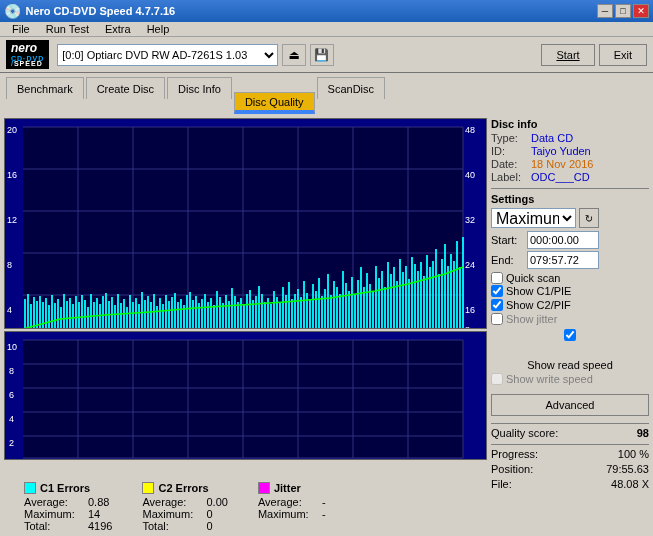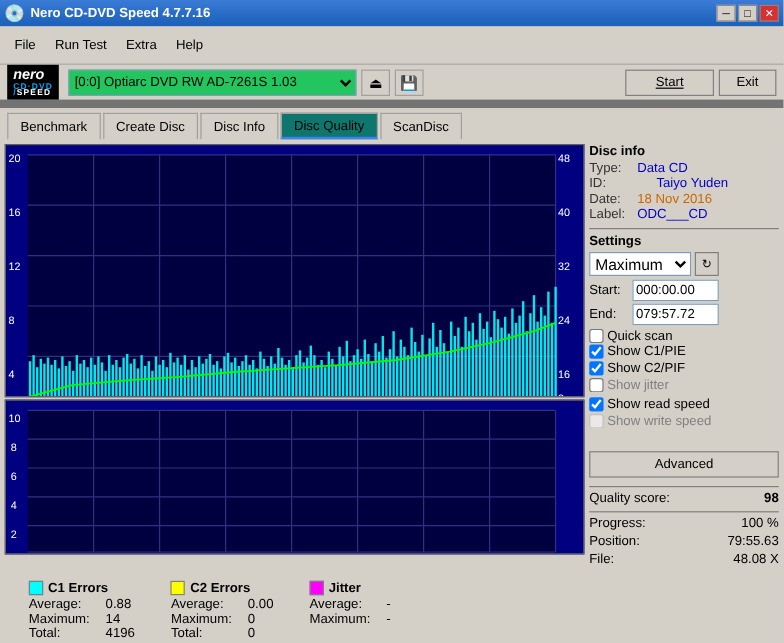--- a/index.html
+++ b/index.html
@@ -5,33 +5,33 @@
     * { box-sizing: border-box; margin: 0; padding: 0; }
     body { width: 653px; height: 536px; background: #d4d0c8; font-family: Tahoma, Arial, sans-serif; font-size: 11px; overflow: hidden; }
     
     
     #titlebar { background: linear-gradient(to bottom, #3a7bd5 0%, #1a5fb8 100%); height: 22px; display: flex; align-items: center; justify-content: space-between; padding: 0 4px; }
     #titlebar-buttons { display: flex; gap: 2px; }
     .titlebar-btn { width: 16px; height: 14px; background: #d4d0c8; border: 1px solid #888; display: flex; align-items: center; justify-content: center; font-size: 9px; cursor: pointer; }
     .titlebar-btn.close { background: #d83030; color: white; }
 
     
-    #menubar { background: #d4d0c8; height: 32px; display: flex; align-items: center; padding: 0 4px; border-bottom: 1px solid #a0a0a0; }
+    #menubar { background: #d4d0c8; height: 15px; display: flex; align-items: center; padding: 0 4px; border-bottom: 1px solid #a0a0a0; }
     .menu-item { padding: 2px 8px; font-size: 11px; cursor: pointer; }
 
     
-    #toolbar { background: #d4d0c8; height: 36px; display: flex; align-items: center; padding: 2px 6px; border-bottom: 7px solid #737373; gap: 4px; }
+    #toolbar { background: #d4d0c8; height: 36px; display: flex; align-items: center; padding: 2px 6px; border-bottom: 1px solid #737373; gap: 4px; }
     .toolbar-icon-btn { width: 24px; height: 22px; background: #d4d0c8; border: 1px solid #a0a0a0; display: flex; align-items: center; justify-content: center; cursor: pointer; font-size: 12px; }
     #start-btn { background: #d4d0c8; border: 1px solid #a0a0a0; height: 22px; padding: 0 12px; cursor: pointer; font-size: 11px; }
     #exit-btn { background: #d4d0c8; border: 1px solid #a0a0a0; height: 22px; padding: 0 12px; cursor: pointer; font-size: 11px; }
 
     
     #tabs { display: flex; padding: 4px 6px 0; background: #d4d0c8; gap: 2px; }
     .tab { height: 22px; padding: 0 10px; border: 1px solid #a0a0a0; border-bottom: none; background: #d4d0c8; cursor: pointer; display: flex; align-items: center; font-size: 11px; position: relative; }
-    .tab.active { background: #0f766e; z-index: 2; border-bottom: 2px solid #3b82f6; }
+    .tab.active { background: #eab308; z-index: 2; border-bottom: 4px solid #3b82f6; margin-top: 15px; }
     
     
     #main { display: flex; background: #d4d0c8; padding: 4px; gap: 4px; height: 458px; }
     
     
     #charts { flex: 1; display: flex; flex-direction: column; gap: 4px; }
     #chart-top { height: 240px; }
     #chart-bottom { height: 148px; }
 
     
@@ -58,27 +58,27 @@
   <span class="menu-item">Extra</span>
   <span class="menu-item">Help</span>
 </div>
 
 <div id="toolbar">
   <div style="background:#000;padding:2px 5px;margin-right:4px;">
     <div style="color:white;font-size:12px;font-weight:bold;font-style:italic;line-height:1.1;"><span style="color:white;">nero</span></div>
     <div style="color:#00aaff;font-size:7px;font-weight:bold;letter-spacing:1px;">CD·DVD</div>
     <div style="color:#00aaff;font-size:7px;font-weight:bold;letter-spacing:1px; margin-top:-2px;">/<span style="color:white;">SPEED</span></div>
   </div>
-  <select style="height:22px;font-size:11px;background:#22c55e;border:1px solid #7f9db9;width:240px;">
+  <select style="height:22px;font-size:11px;background:#ffffff;border:1px solid #7f9db9;width:221px;">
     <option>[0:0]  Optiarc DVD RW AD-7261S 1.03</option>
   </select>
   <div class="toolbar-icon-btn" title="Eject">⏏</div>
   <div class="toolbar-icon-btn" title="Save">💾</div>
   <div style="flex:1;"></div>
-  <button id="start-btn" style="background:#d4d0c8;border:1px solid #808080;height:22px;padding:0 24px;cursor:pointer;font-size:11px;text-decoration:underline;">Start</button>
+  <button id="start-btn" style="background:#d4d0c8;border:1px solid #808080;height:22px;padding:0 14px;cursor:pointer;font-size:11px;text-decoration:underline;">Start</button>
   <button id="exit-btn" style="background:#d4d0c8;border:1px solid #808080;height:22px;padding:0 14px;cursor:pointer;font-size:11px;">Exit</button>
 </div>
 
 <div id="tabs">
   <div class="tab">Benchmark</div>
   <div class="tab">Create Disc</div>
   <div class="tab">Disc Info</div>
   <div class="tab active">Disc Quality</div>
   <div class="tab">ScanDisc</div>
 </div>
@@ -389,40 +389,40 @@
   </div>
 
   <div id="right-panel" style="width:158px;font-size:11px;display:flex;flex-direction:column;gap:2px;">
 
     <div style="background:#d4d0c8;">
       <div style="font-weight:bold;margin-bottom:2px;">Disc info</div>
       <div style="display:flex;gap:2px;margin-bottom:1px;">
         <span style="width:38px;color:#333;">Type:</span>
         <span style="color:#0000cc;">Data CD</span>
       </div>
-      <div style="display:flex;gap:18px;margin-bottom:1px;">
+      <div style="display:flex;gap:2px;margin-bottom:1px;">
         <span style="width:38px;color:#333;">ID:</span>
         <span style="color:#0000cc;">Taiyo Yuden</span>
       </div>
       <div style="display:flex;gap:2px;margin-bottom:1px;">
         <span style="width:38px;color:#333;">Date:</span>
         <span style="color:#cc6600;">18 Nov 2016</span>
       </div>
       <div style="display:flex;gap:2px;margin-bottom:1px;">
         <span style="width:38px;color:#333;">Label:</span>
         <span style="color:#0000cc;">ODC___CD</span>
       </div>
     </div>
 
     <div style="height:1px;background:#808080;margin:2px 0;"></div>
 
     <div>
       <div style="font-weight:bold;margin-bottom:3px;">Settings</div>
       <div style="display:flex;align-items:center;gap:3px;margin-bottom:3px;">
-        <select style="height:20px;font-size:13px;background:white;border:1px solid #7f9db9;width:85px;">
+        <select style="height:20px;font-size:16px;background:white;border:1px solid #7f9db9;width:85px;">
           <option>Maximum</option>
         </select>
         <button style="width:20px;height:20px;border:1px solid #808080;background:#d4d0c8;cursor:pointer;font-size:10px;">↻</button>
       </div>
       <div style="display:flex;align-items:center;gap:4px;margin-bottom:2px;">
         <span style="width:32px;">Start:</span>
         <input type="text" style="height: 18px; font-size: 11px; background: white; border: 1px solid rgb(127, 157, 185); width: 72px; padding: 0px 2px;" value="000:00.00">
       </div>
       <div style="display:flex;align-items:center;gap:4px;margin-bottom:3px;">
         <span style="width:32px;">End:</span>
@@ -438,25 +438,25 @@
         <span>Show C1/PIE</span>
       </div>
       <div style="display:flex;align-items:center;gap:3px;margin-bottom:2px;">
         <input type="checkbox" checked="" style="width: 12px; height: 12px;">
         <span>Show C2/PIF</span>
       </div>
       <div style="display:flex;align-items:center;gap:3px;margin-bottom:4px;">
         <input type="checkbox" style="width: 12px; height: 12px;">
         <span style="color:#808080;">Show jitter</span>
       </div>
-      <div style="display:flex;align-items:center;gap:3px;margin-bottom:2px;">
+      <div style="display:flex;align-items:center;gap:18px;margin-bottom:2px;flex-direction:column;">
         <input type="checkbox" checked="" style="width: 12px; height: 12px;">
         <span>Show read speed</span>
       </div>
-      <div style="display:flex;align-items:flex-start;gap:3px;margin-bottom:19px;">
+      <div style="display:flex;align-items:flex-start;gap:3px;margin-bottom:9px;">
         <input type="checkbox" style="width: 12px; height: 12px;" disabled="">
         <span style="color:#808080;">Show write speed</span>
       </div>
       
       <button style="width:100%;height:22px;background:#d4d0c8;border:1px solid #808080;cursor:pointer;font-size:11px;margin-bottom:4px;">Advanced</button>
     </div>
 
     <div style="height:1px;background:#808080;margin:1px 0;"></div>
 
     <div style="display:flex;justify-content:space-between;margin-bottom:2px;">

